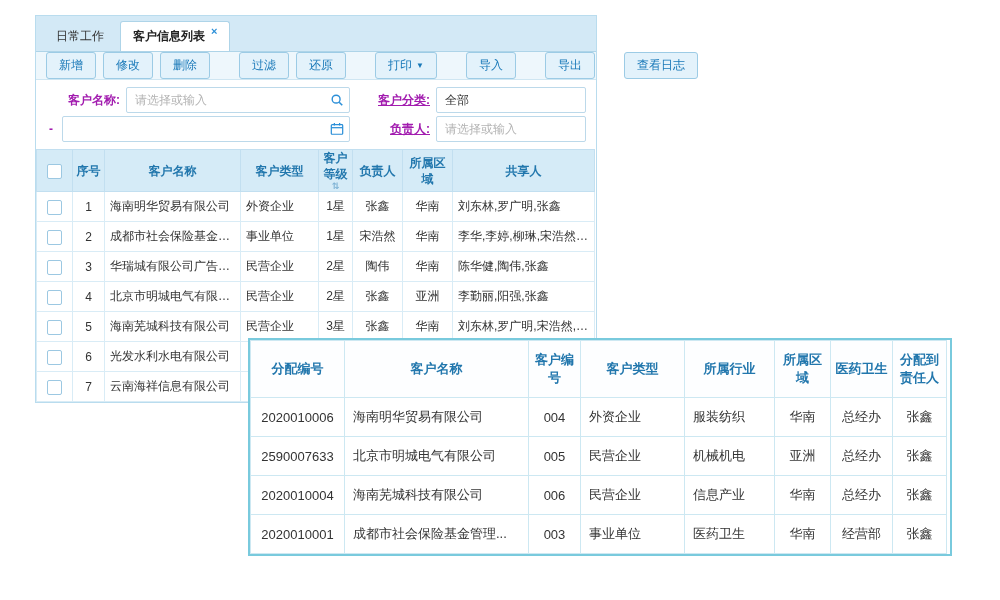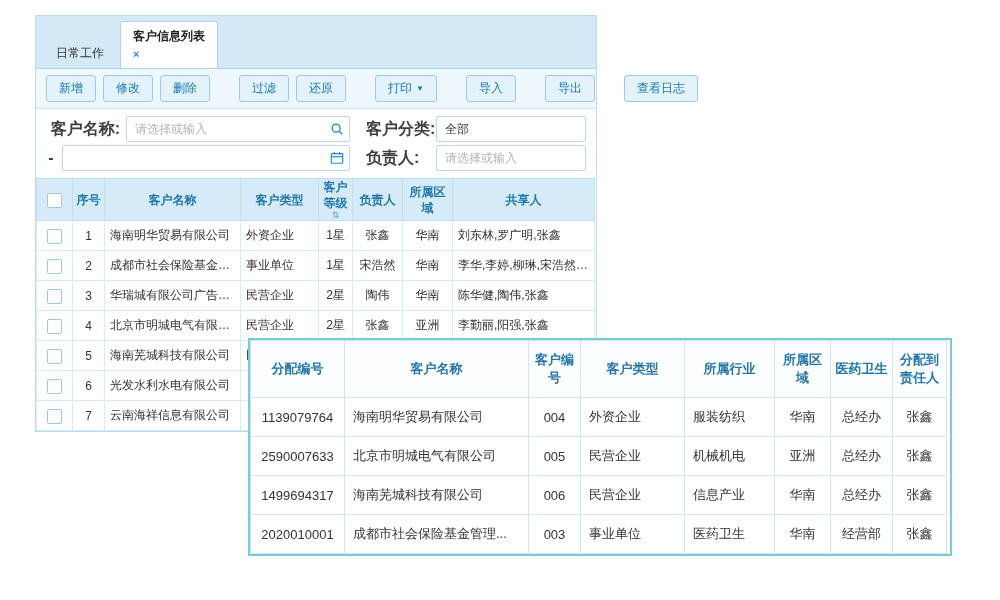--- a/index.html
+++ b/index.html
@@ -7,34 +7,34 @@
        font-family:"Liberation Sans","DejaVu Sans",sans-serif;overflow:hidden;}
   .panel{position:absolute;background:#fff;}
 
   
   .p1{left:35px;top:15px;width:560px;border:1px solid #b9dcee;z-index:1;}
   .tabbar{display:flex;align-items:flex-end;gap:4px;background:#d3e9f6;
           padding:5px 8px 0;border-bottom:1px solid #aed4e8;}
   .tab{font-size:12px;color:#333;padding:6px 12px;cursor:pointer;}
   .tab.active{background:#fff;border:1px solid #aed4e8;border-bottom:none;
               border-radius:3px 3px 0 0;font-weight:bold;display:flex;
-              align-items:flex-start;gap:6px;color:#222;flex-direction:column;}
+              align-items:flex-start;gap:6px;color:#222;}
   .tab .x{color:#2b8fd8;font-weight:bold;font-size:11px;line-height:1;position:relative;top:-2px;cursor:pointer;}
   .toolbar{display:flex;align-items:center;gap:7px;background:#eef7fc;
-           padding:6px 10px;border-bottom:1px solid #cfe6f2;}
+           padding:0 10px;border-bottom:1px solid #cfe6f2;}
   .tbtn{font-family:inherit;font-size:12px;color:#1878b8;background:#e3f2fb;
         border:1px solid #9ccbe5;border-radius:3px;padding:4px 12px;cursor:pointer;
         display:flex;align-items:center;gap:4px;white-space:nowrap;}
   .grp{margin-left:22px;}
   .caret{font-size:8px;color:#1878b8;}
   .filters{padding:4px 10px;}
   .frow{display:flex;align-items:center;margin:3px 0;}
-  .flabel{font-size:16px;font-weight:bold;color:#404040;white-space:nowrap;}
+  .flabel{font-size:12px;font-weight:bold;color:#a21caf;white-space:nowrap;}
   .lab1{width:74px;text-align:right;margin-right:6px;}
-  .labr{margin-left:auto;width:64px;text-align:left;margin-right:6px;}
+  .labr{margin-left:auto;width:64px;text-align:right;margin-right:6px;text-decoration:underline;}
   .iwrap{position:relative;display:flex;align-items:center;}
   .fin{height:26px;border:1px solid #bcd9ea;border-radius:2px;font-size:12px;color:#333;
        padding:0 26px 0 8px;font-family:inherit;box-sizing:border-box;width:100%;background:#fff;}
   .fin::placeholder{color:#b3b3b3;}
   .icon-r{position:absolute;right:6px;top:50%;transform:translateY(-50%);display:flex;cursor:pointer;}
 
   table{border-collapse:collapse;table-layout:fixed;}
   .t1{width:558px;}
   .t1 th{background:#d5ebf7;color:#2277ad;font-size:12px;font-weight:bold;
          border:1px solid #c2dff0;padding:0 2px;line-height:1.35;}
@@ -243,41 +243,41 @@
         <th>客户编号</th>
         <th>客户类型</th>
         <th>所属行业</th>
         <th>所属区域</th>
         <th>医药卫生</th>
         <th>分配到责任人</th>
       </tr>
     </thead>
     <tbody id="t2-body">
         <tr>
-          <td class="c link">1139079764</td>
+          <td class="c link">2020010006</td>
           <td class="link">海南明华贸易有限公司</td>
           <td class="c">004</td>
           <td class="">外资企业</td>
           <td class="">服装纺织</td>
           <td class="c">华南</td>
           <td class="c">总经办</td>
           <td class="c link">张鑫</td>
         </tr>
         <tr>
           <td class="c link">2590007633</td>
           <td class="link">北京市明城电气有限公司</td>
           <td class="c">005</td>
           <td class="">民营企业</td>
           <td class="">机械机电</td>
           <td class="c">亚洲</td>
           <td class="c">总经办</td>
           <td class="c link">张鑫</td>
         </tr>
         <tr>
-          <td class="c link">1499694317</td>
+          <td class="c link">2020010004</td>
           <td class="link">海南芜城科技有限公司</td>
           <td class="c">006</td>
           <td class="">民营企业</td>
           <td class="">信息产业</td>
           <td class="c">华南</td>
           <td class="c">总经办</td>
           <td class="c link">张鑫</td>
         </tr>
         <tr>
           <td class="c link">2020010001</td>

